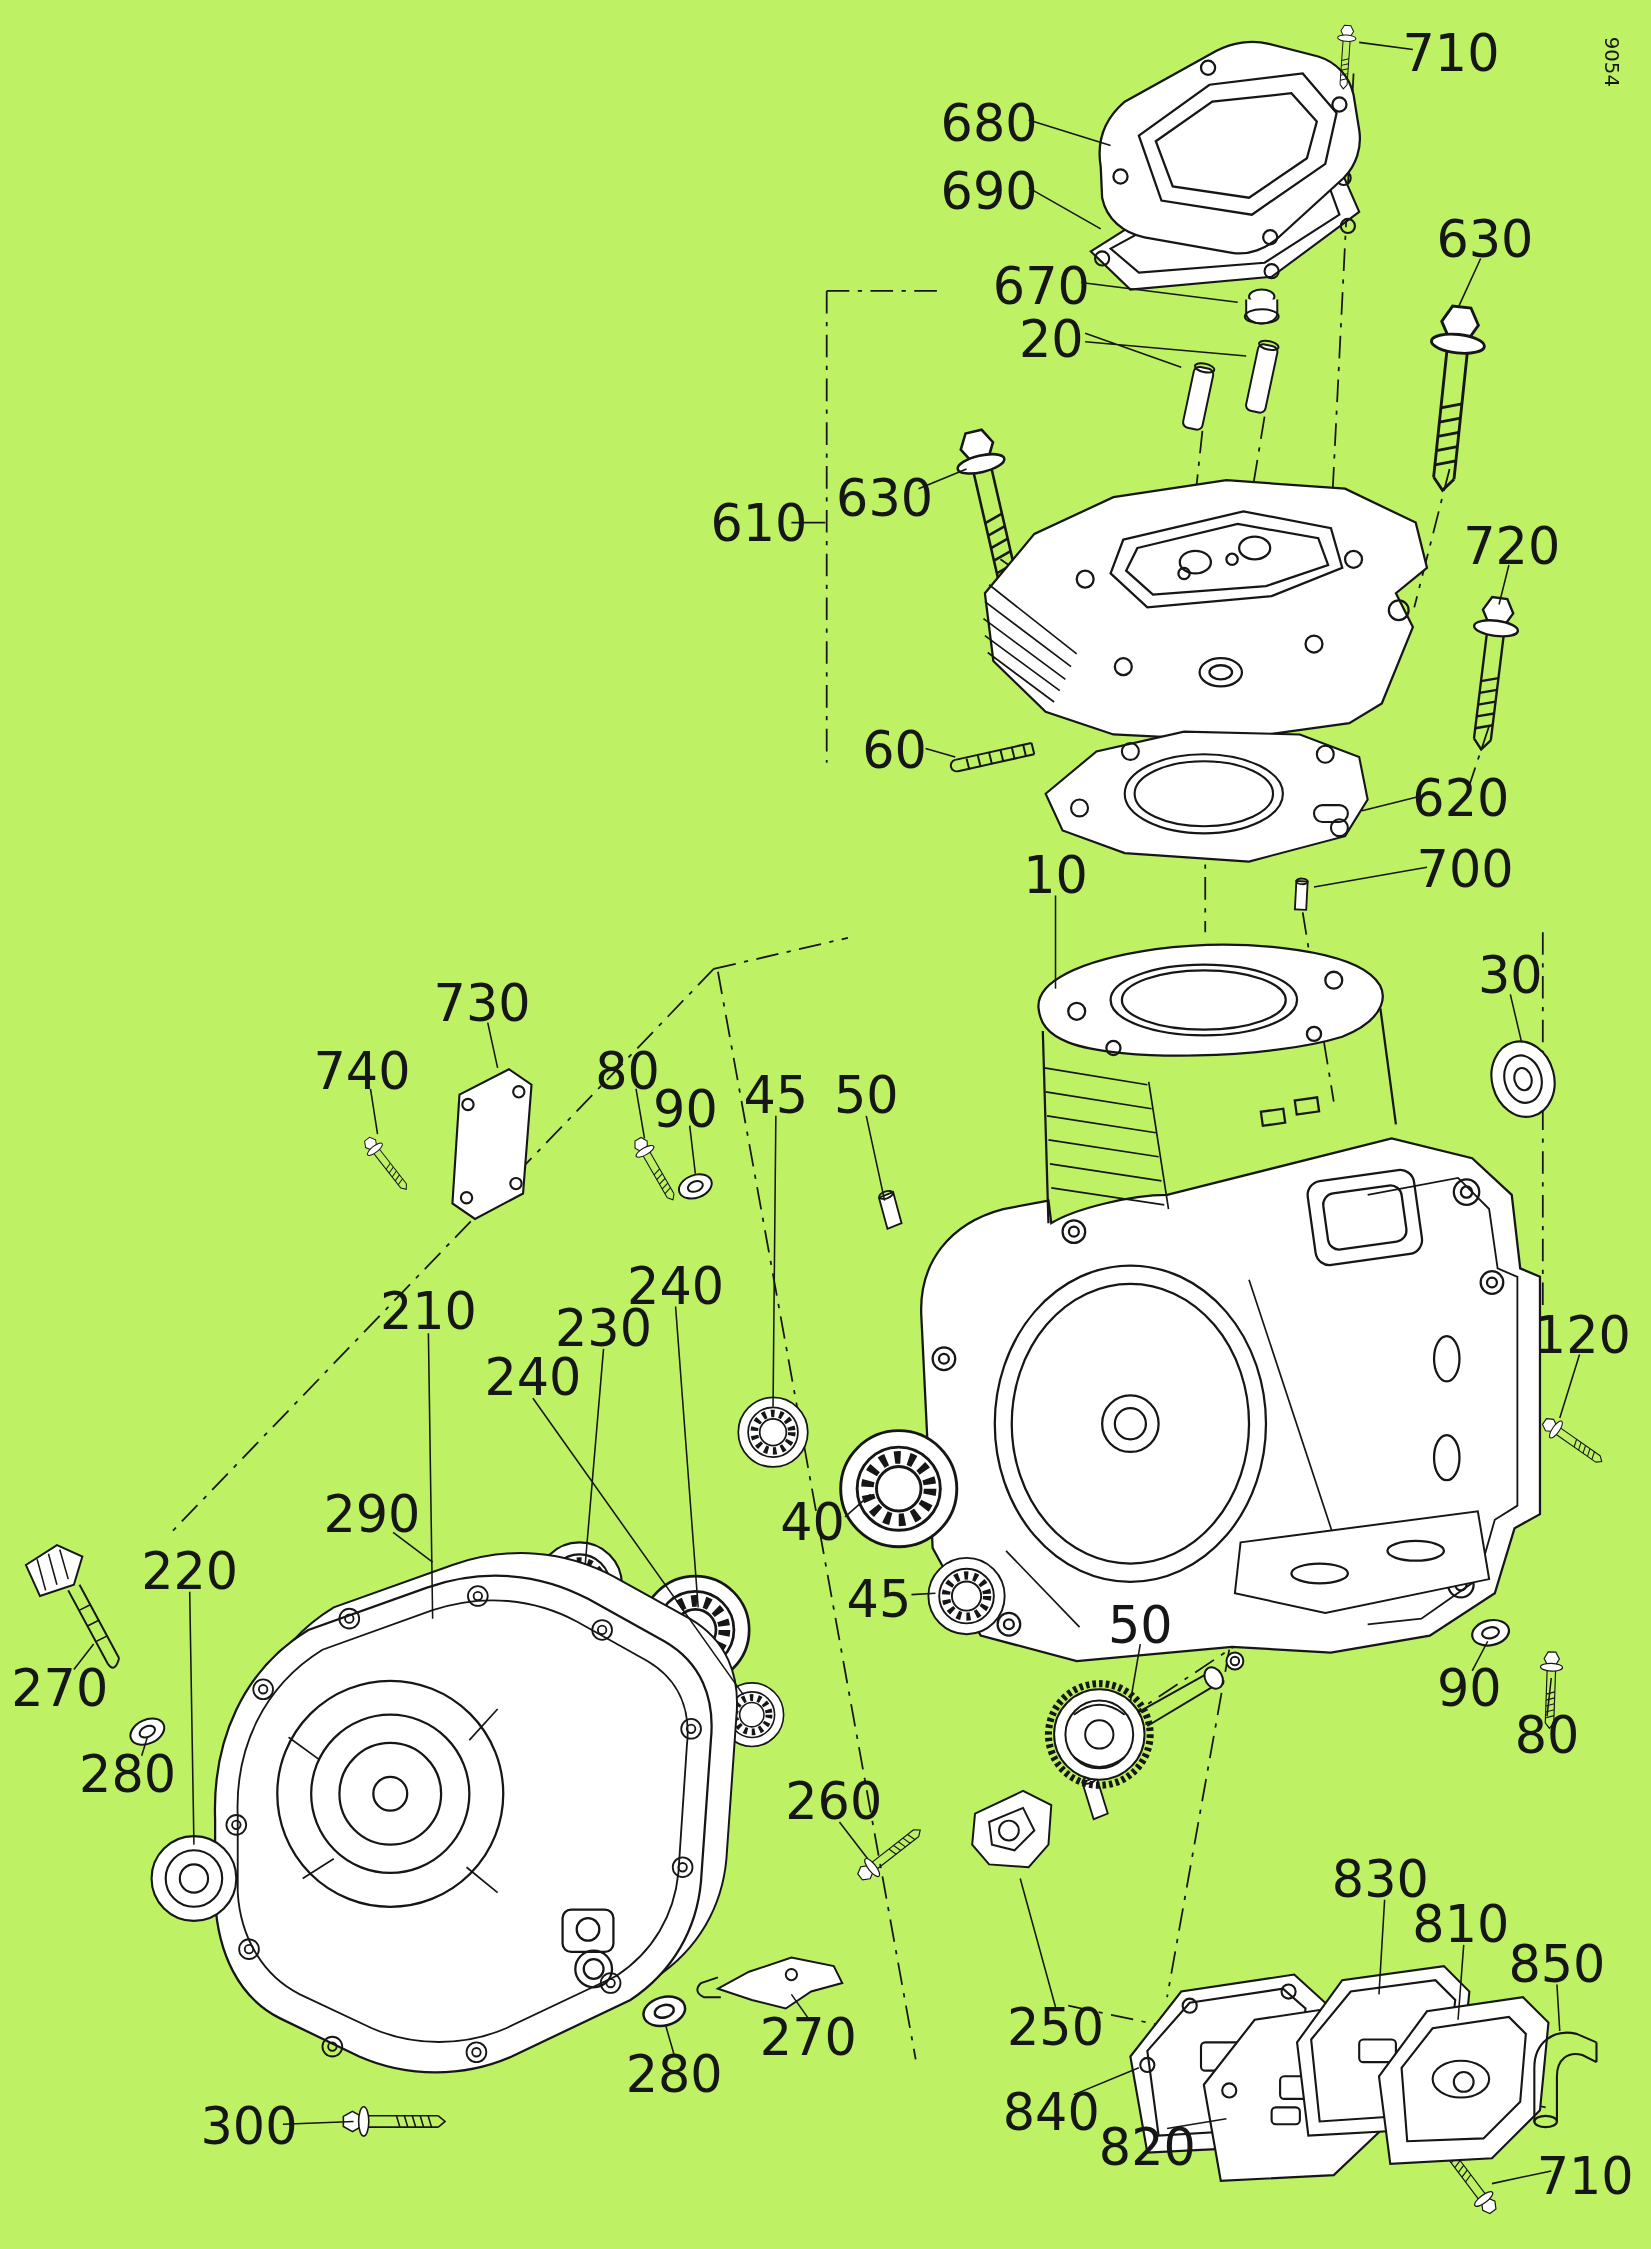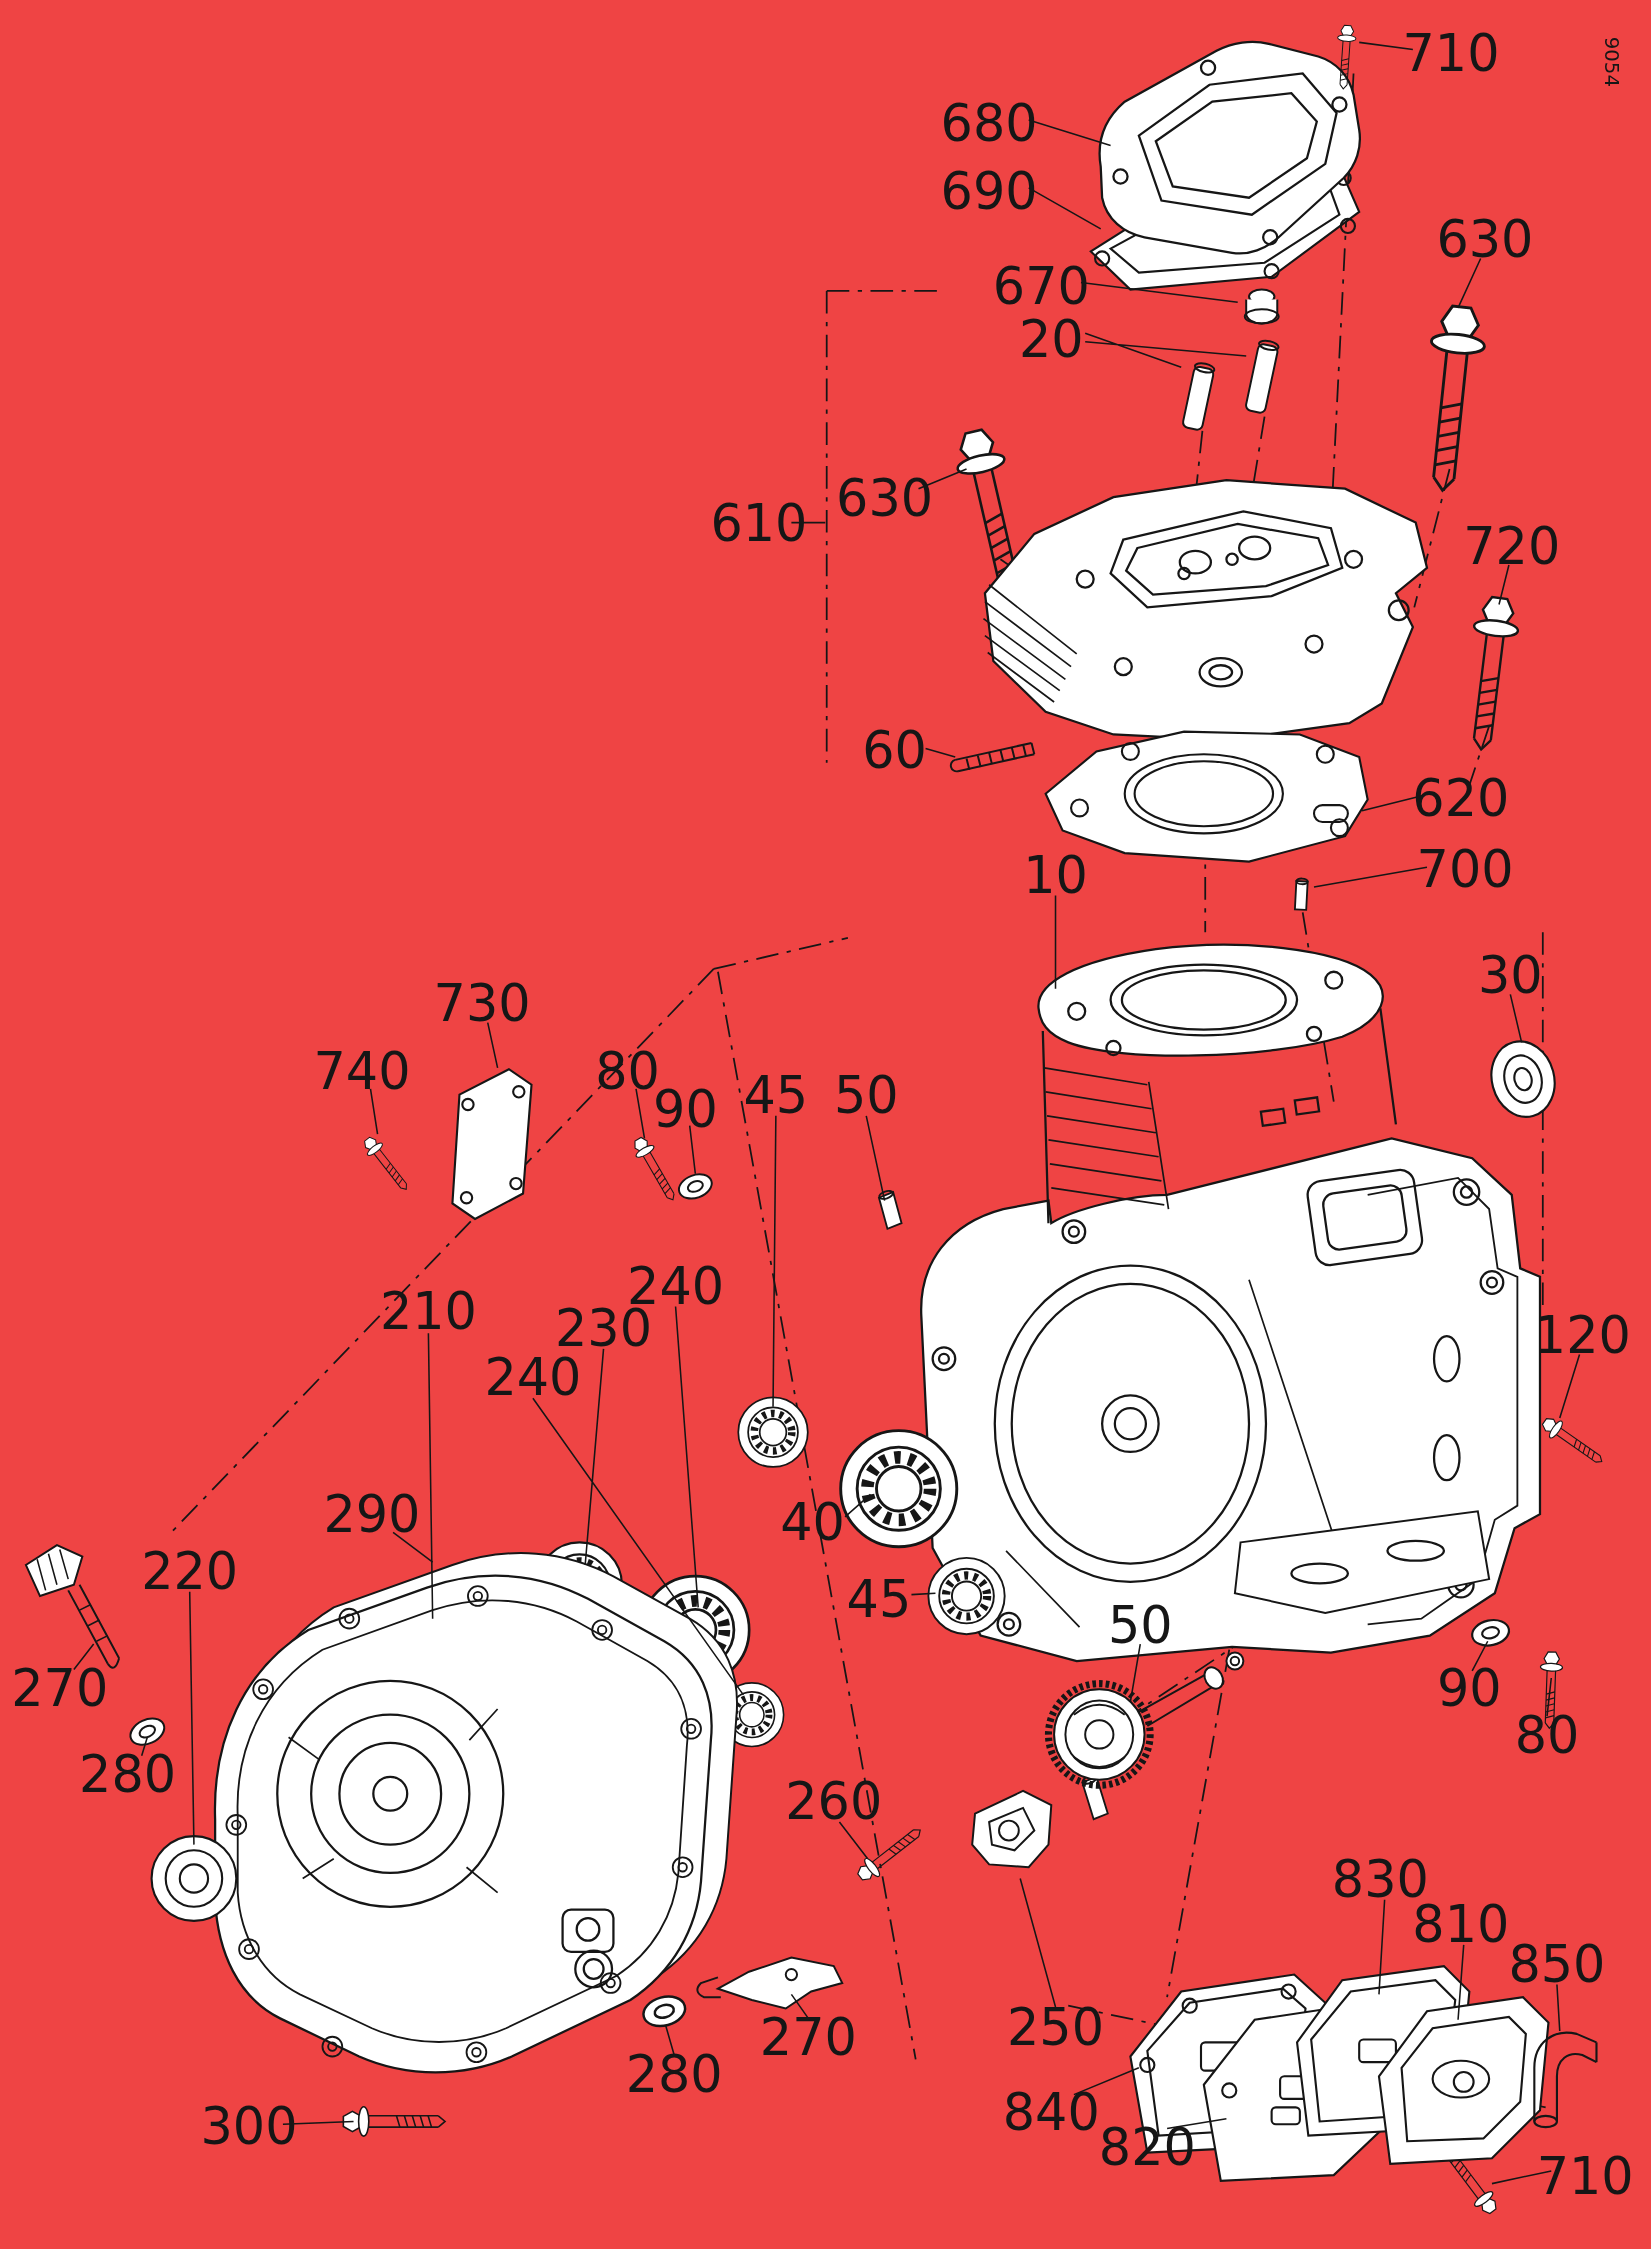--- a/index.html
+++ b/index.html
@@ -1,16 +1,16 @@
 <!DOCTYPE html>
 <html style="font-size:8.8px"><head>
 <meta charset="utf-8">
 <style>
   html,body{margin:0;padding:0;background:#ffffff;}
-  .page{width:1652px;height:2250px;background:#ef4444;overflow:hidden;}
+  .page{width:1652px;height:2250px;background:#bef264;overflow:hidden;}
   svg{display:block;}
   text.part-label{font-family:"DejaVu Sans",sans-serif;font-size:36px;fill:#161616;}
   text.doc-num{font-family:"DejaVu Sans",sans-serif;font-size:14px;fill:#161616;}
   .ln{stroke:#161616;fill:none;}
 </style>
 </head>
 <body>
 
 <div class="page">
 <svg viewBox="0 0 1169 1593" width="1652" height="2250">

